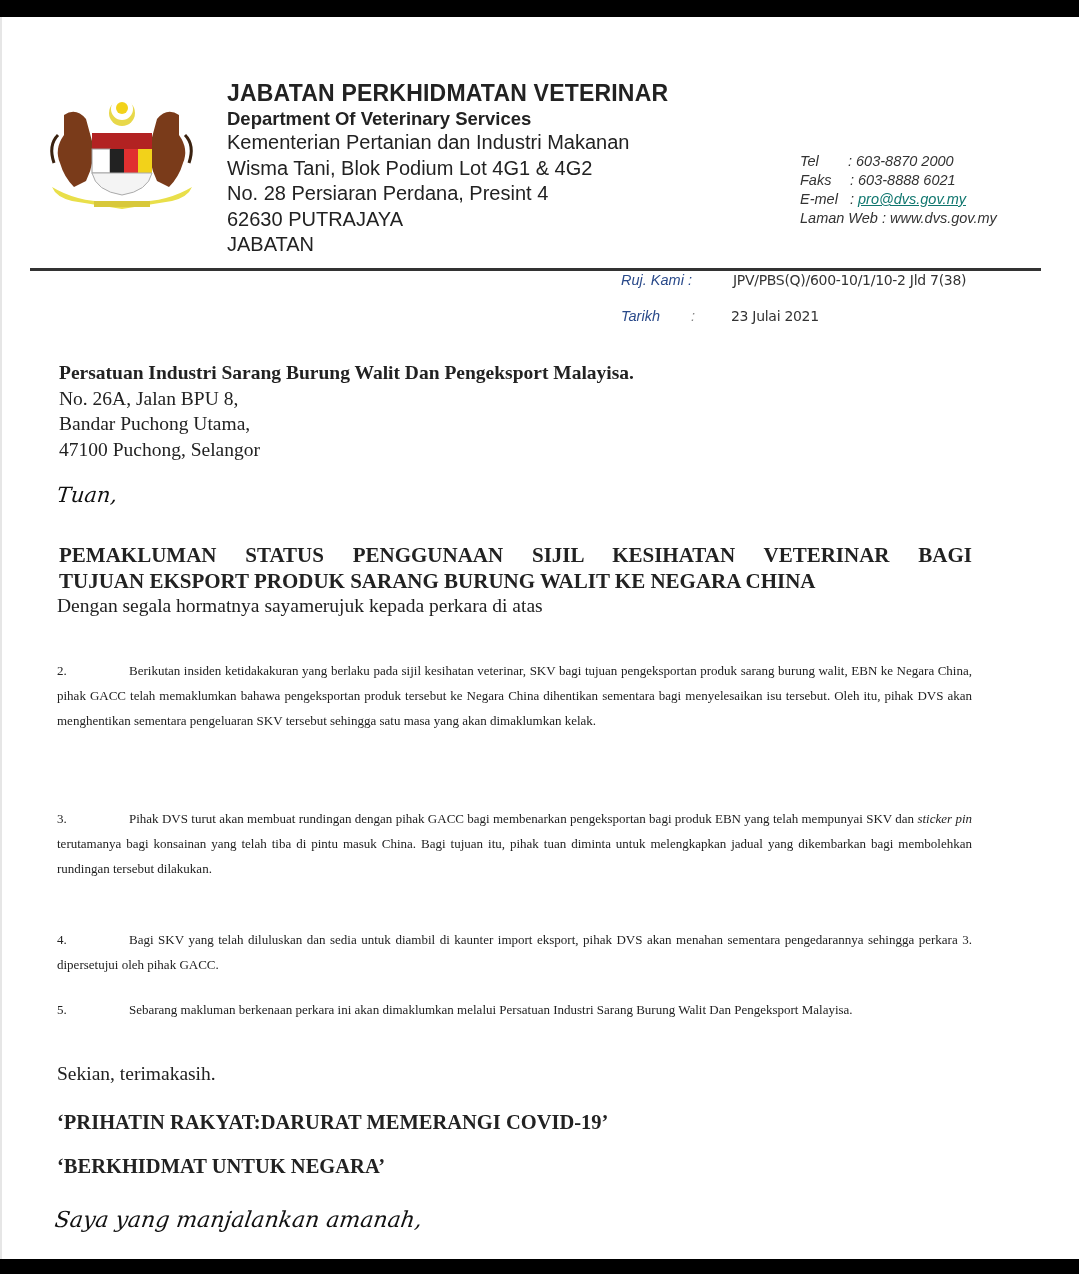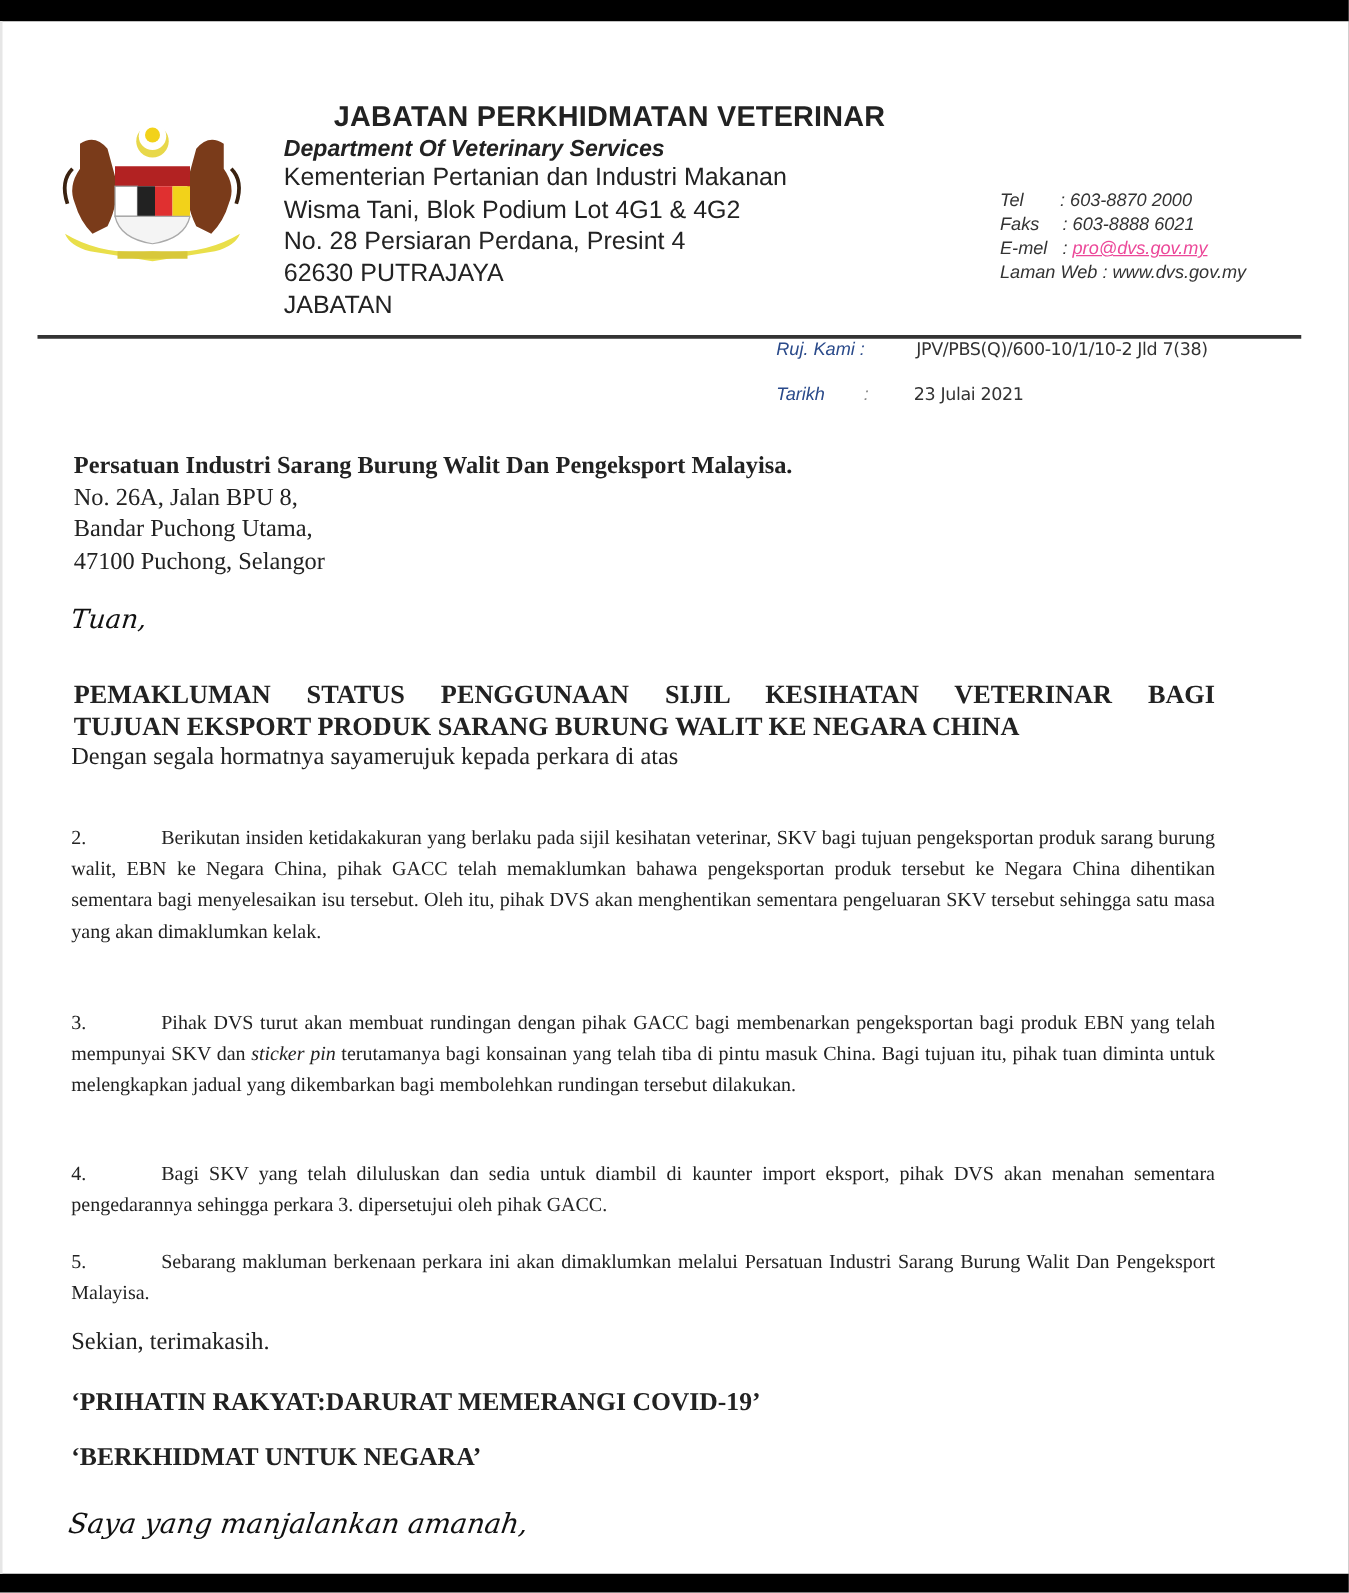--- a/index.html
+++ b/index.html
@@ -1,37 +1,37 @@
 <!DOCTYPE html>
 <html><head>
 <meta charset="utf-8">
 <style>
   html, body { margin:0; padding:0; }
   body { width:1079px; height:1274px; background:#000; position:relative; overflow:hidden; }
   .page { position:absolute; left:0; top:17px; width:1079px; height:1242px; background:#fff; border-left:2px solid #e6e6e6; box-sizing:border-box; }
   .crest { position:absolute; left:42px; top:78px; width:155px; height:118px; }
   .hdr { position:absolute; left:225px; top:62px; font-family:"Liberation Sans", sans-serif; color:#222; }
-  .hdr .dept { font-size:23px; font-weight:bold; letter-spacing:0.2px; line-height:28px;margin-left:40px; }
-  .hdr .dept-en { font-size:18.5px; font-weight:bold; font-style:italic; line-height:23px; }
+  .hdr .dept { font-size:23px; font-weight:bold; letter-spacing:0.2px; line-height:28px; }
+  .hdr .dept-en { font-size:18.5px; font-weight:bold; line-height:23px; }
   .hdr .addr { font-size:20px; line-height:25.5px; }
   .contact { position:absolute; left:798px; top:135px; font-family:"Liberation Sans", sans-serif; font-size:14.5px; line-height:19px; color:#333;font-style:italic; }
   .contact .row { display:flex; }
   .contact .lbl { display:inline-block; }
-  .contact .link { color:#ec4899; text-decoration:underline; }
+  .contact .link { color:#0f766e; text-decoration:underline; }
   .rule { position:absolute; left:28px; top:251px; width:1011px; height:3px; background:#333; }
   .ref { position:absolute; font-family:"Liberation Sans", sans-serif; font-size:14.5px; color:#333; }
   .ref .lbl { color:#2a4a8a; font-style:italic; position:absolute; white-space:nowrap; }
   .ref .val { position:absolute; white-space:nowrap; font-family:"DejaVu Sans", sans-serif; font-size:14px; letter-spacing:-0.3px; }
   .serif { font-family:"Liberation Serif", serif; color:#222; }
   .recipient { position:absolute; left:57px; top:343px; font-size:19.5px; line-height:25.5px; }
   .recipient .name { font-weight:bold; }
   .salute { position:absolute; left:55px; top:466px; font-family:"DejaVu Serif", serif; font-style:italic; font-size:21px; color:#111; transform:skewX(-6deg); }
   .title { position:absolute; left:57px; top:526px; width:913px; font-weight:bold; font-size:21px; line-height:25.5px; text-align:justify; text-align-last:left; }
   .title .l1 { display:block; text-align:justify; text-align-last:justify; }
-  .para { position:absolute; left:55px; width:915px; font-size:16px; line-height:25px; text-align:justify; }
+  .para { position:absolute; left:55px; width:915px; font-size:13px; line-height:25px; text-align:justify; }
   .para .num { display:inline-block; width:72px; }
   .plain { position:absolute; left:55px; font-size:19.5px; }
   .slogan { position:absolute; left:55px; font-weight:bold; font-size:20.5px; }
   .sign { position:absolute; left:53px; top:1190px; font-family:"DejaVu Serif", serif; font-style:italic; font-size:22px; color:#111; transform:skewX(-8deg); }
 </style>
 </head>
 <body>
 
 <div class="page">
 

